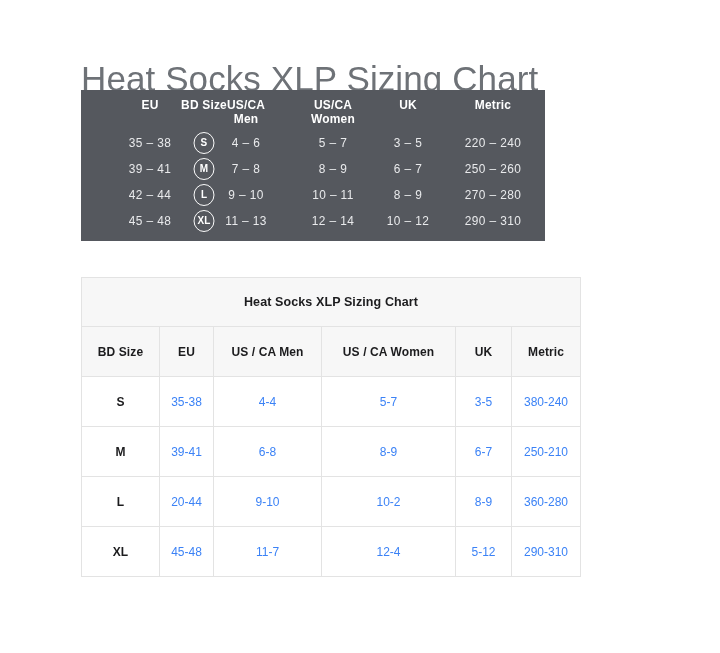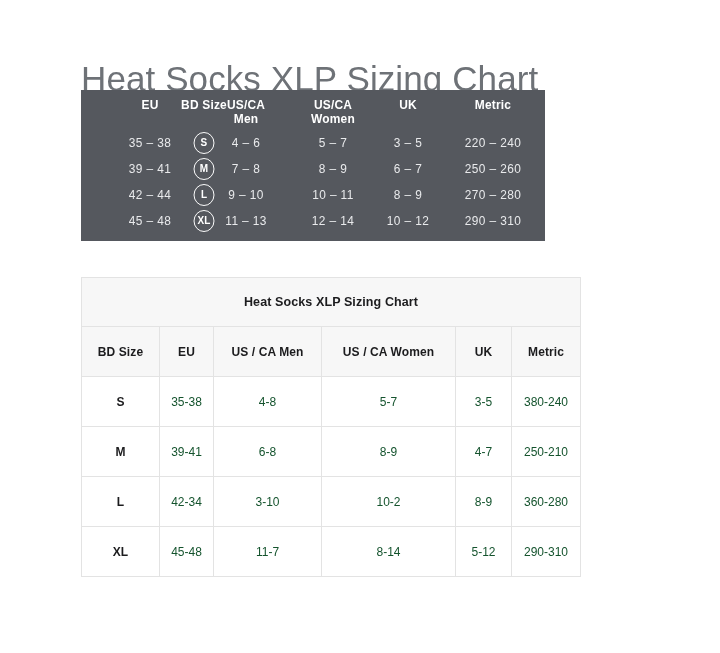--- a/index.html
+++ b/index.html
@@ -126,21 +126,21 @@
     height: 49px;
     font-weight: 700;
     font-size: 12px;
     color: #1c1c1e;
     letter-spacing: 0.1px;
   }
   .st-row td {
     background: #ffffff;
     height: 49px;
     font-size: 12px;
-    color: #14532d;
+    color: #3b82f6;
   }
   .st-row td.size-cell {
     font-weight: 700;
     color: #1c1c1e;
   }
 
   col.c-size  { width: 78px;  }
   col.c-eu    { width: 54px;  }
   col.c-men   { width: 108px; }
   col.c-women { width: 134px; }
@@ -246,43 +246,43 @@
       <th>BD Size</th>
       <th>EU</th>
       <th>US / CA Men</th>
       <th>US / CA Women</th>
       <th>UK</th>
       <th>Metric</th>
     </tr>
     <tr class="st-row">
       <td class="size-cell">S</td>
       <td>35-38</td>
-      <td>4-8</td>
+      <td>4-4</td>
       <td>5-7</td>
       <td>3-5</td>
       <td>380-240</td>
     </tr>
     <tr class="st-row">
       <td class="size-cell">M</td>
       <td>39-41</td>
       <td>6-8</td>
       <td>8-9</td>
-      <td>4-7</td>
+      <td>6-7</td>
       <td>250-210</td>
     </tr>
     <tr class="st-row">
       <td class="size-cell">L</td>
-      <td>42-34</td>
-      <td>3-10</td>
+      <td>20-44</td>
+      <td>9-10</td>
       <td>10-2</td>
       <td>8-9</td>
       <td>360-280</td>
     </tr>
     <tr class="st-row">
       <td class="size-cell">XL</td>
       <td>45-48</td>
       <td>11-7</td>
-      <td>8-14</td>
+      <td>12-4</td>
       <td>5-12</td>
       <td>290-310</td>
     </tr>
   </tbody>
 </table>
 
 </body></html>

